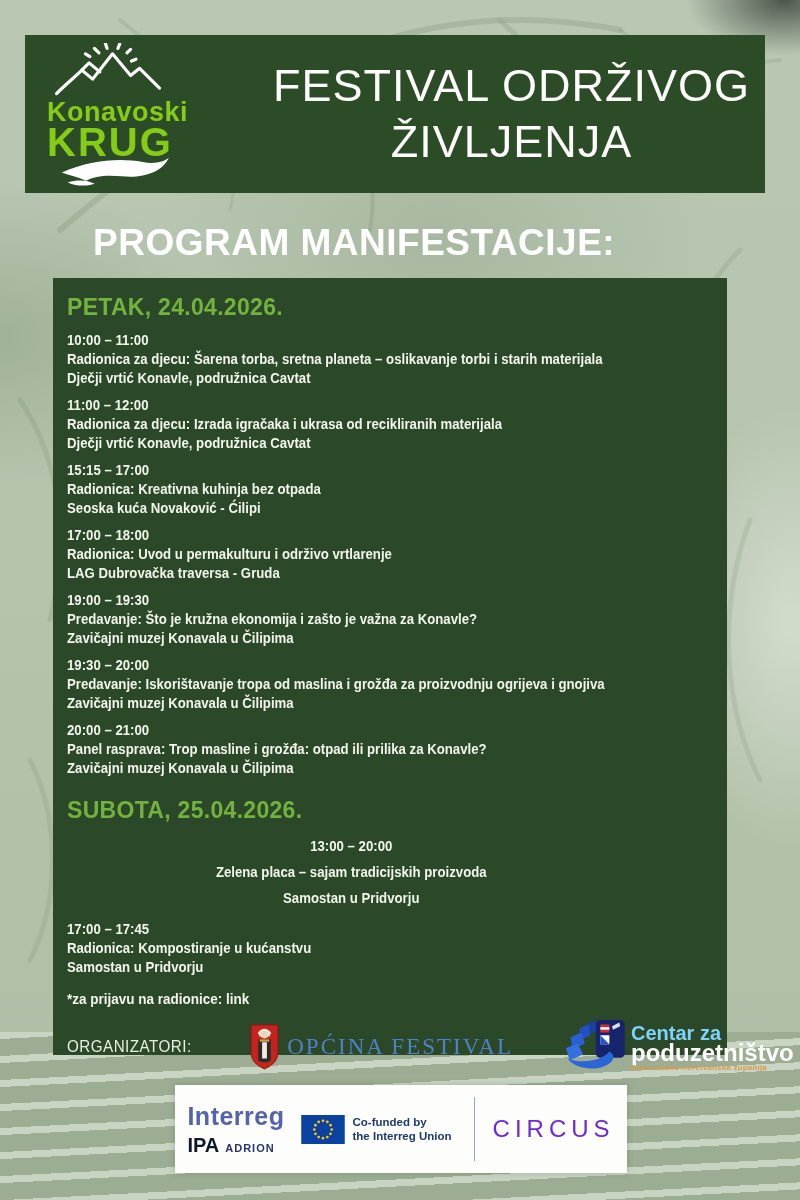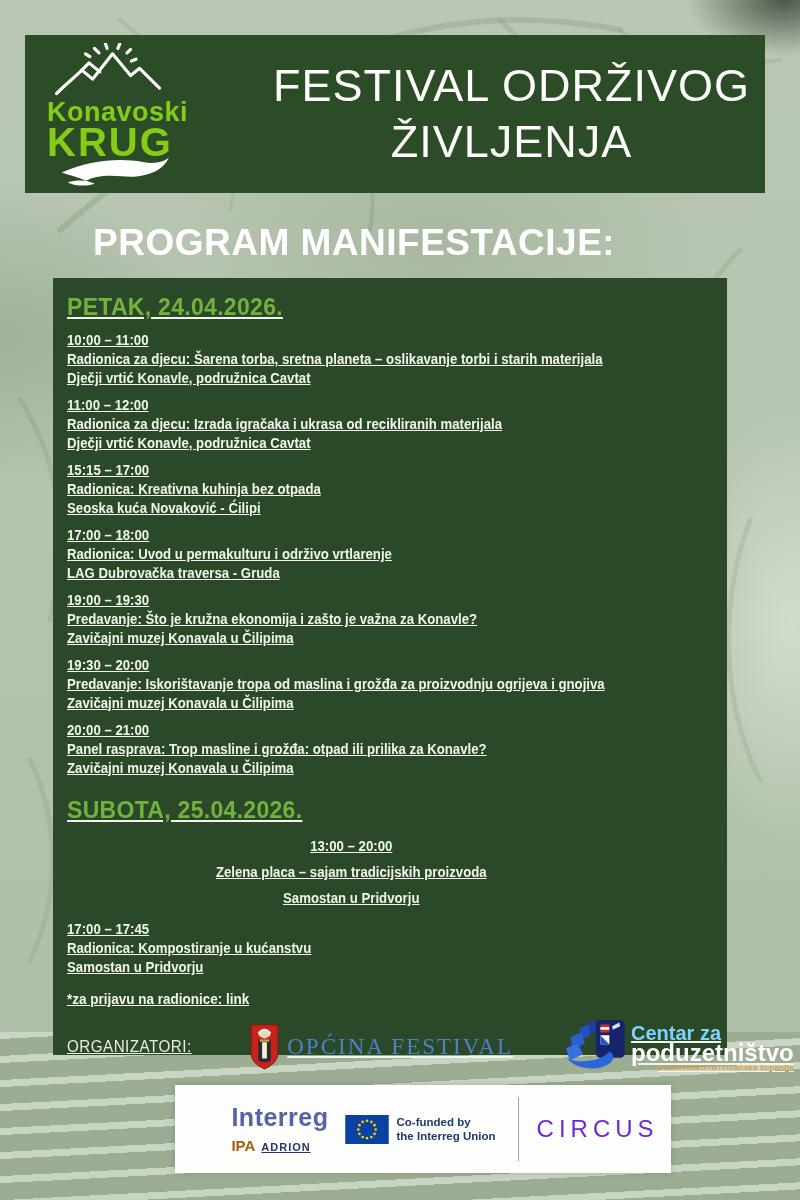--- a/index.html
+++ b/index.html
@@ -18,46 +18,46 @@
   .header-box{position:absolute;left:25px;top:35px;width:740px;height:158px;background:#2c4b27;z-index:1;
     display:flex;align-items:center;}
   .logo{width:215px;display:flex;flex-direction:column;align-items:flex-start;margin-left:22px;color:#84cc16;}
   .logo-konavoski{font-size:27px;font-weight:bold;line-height:26px;letter-spacing:.5px;}
   .logo-krug{font-size:40px;font-weight:bold;line-height:34px;letter-spacing:2px;}
   .title{flex:1;text-align:center;color:#fdfdfb;font-weight:normal;font-size:45px;line-height:56px;letter-spacing:1px;padding-right:4px;}
   
   .program-heading{position:absolute;left:56px;top:222px;z-index:1;color:#fff;font-size:37px;font-weight:bold;letter-spacing:.5px;margin-left:37px;}
   
   .panel{position:absolute;left:53px;top:278px;width:674px;height:777px;background:#2b4928;z-index:1;
-    box-sizing:border-box;padding:16px 14px 0 14px;color:#f2f5ec;text-decoration:underline;}
+    box-sizing:border-box;padding:16px 14px 0 14px;color:#f2f5ec;}
   .day-heading{color:#74b23f;font-size:23px;font-weight:bold;line-height:26px;margin-bottom:10px;letter-spacing:.3px;}
   .day-heading.second{margin-top:20px;}
   .event{margin-bottom:8px;font-weight:bold;font-size:15px;line-height:19px;}
   .event .cond{transform:scaleX(.88);transform-origin:0 50%;white-space:nowrap;}
   .event.loose{line-height:26px;text-align:center;}
   .note{margin-top:14px;font-weight:bold;font-size:15px;}
   .note .cond{transform:scaleX(.9);transform-origin:0 50%;white-space:nowrap;}
   
   .organizers{margin-top:12px;display:flex;align-items:center;}
   .org-label{font-size:16px;letter-spacing:.5px;color:#e9eee4;transform:scaleX(.95);transform-origin:0 50%;}
   .opcina{display:flex;align-items:center;margin-left:52px;}
   .opcina-name{font-family:"Liberation Serif",serif;color:#4e82c6;font-size:23px;letter-spacing:2px;margin-left:8px;white-space:nowrap;}
   .centar{display:flex;align-items:center;margin-left:48px;}
   .centar-text{margin-left:4px;line-height:1;}
   .centar-l1{font-size:20px;font-weight:bold;color:#7dd3fc;line-height:20px;}
   .centar-l2{font-size:24px;font-weight:bold;color:#fff;line-height:20px;}
-  .centar-sub{font-size:8px;font-weight:bold;color:#d89a4f;margin-top:1px;letter-spacing:.2px;text-align:right;}
+  .centar-sub{font-size:8px;font-weight:bold;color:#d89a4f;margin-top:1px;letter-spacing:.2px;}
   
   .footer-box{position:absolute;left:175px;top:1085px;width:452px;height:88px;background:#fdfdfc;z-index:1;
-    display:flex;align-items:center;justify-content:center;box-shadow:0 0 6px rgba(60,70,60,.25);padding-left:44px;}
+    display:flex;align-items:center;justify-content:center;box-shadow:0 0 6px rgba(60,70,60,.25);}
   .interreg-col{display:flex;flex-direction:column;}
   .interreg-word{color:#5563a8;font-size:25px;font-weight:bold;letter-spacing:.5px;line-height:24px;}
   .ipa-row{display:flex;align-items:baseline;margin-top:9px;}
-  .ipa{color:#a16207;font-size:15px;font-weight:bold;line-height:16px;}
-  .adrion{color:#26356e;font-size:11px;font-weight:bold;letter-spacing:1px;margin-left:6px;text-decoration:underline;}
+  .ipa{color:#0f172a;font-size:20px;font-weight:bold;line-height:16px;}
+  .adrion{color:#26356e;font-size:11px;font-weight:bold;letter-spacing:1px;margin-left:6px;}
   .eu-group{display:flex;align-items:center;margin-left:16px;}
   .cofunded{margin-left:8px;color:#1c3a70;font-size:11.5px;font-weight:bold;line-height:14px;white-space:nowrap;}
   .v-divider{width:1px;height:64px;background:#98a6c4;margin:0 18px 0 22px;}
   .circus{color:#6d28d9;font-size:24px;letter-spacing:5px;font-weight:500;}
 </style>
 </head>
 <body>
 
 <div class="poster">
 

